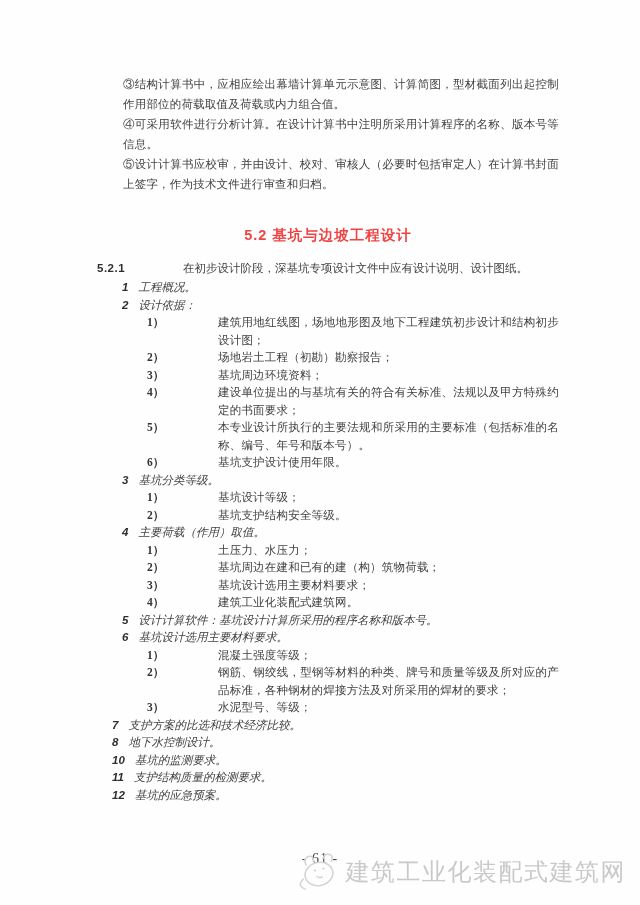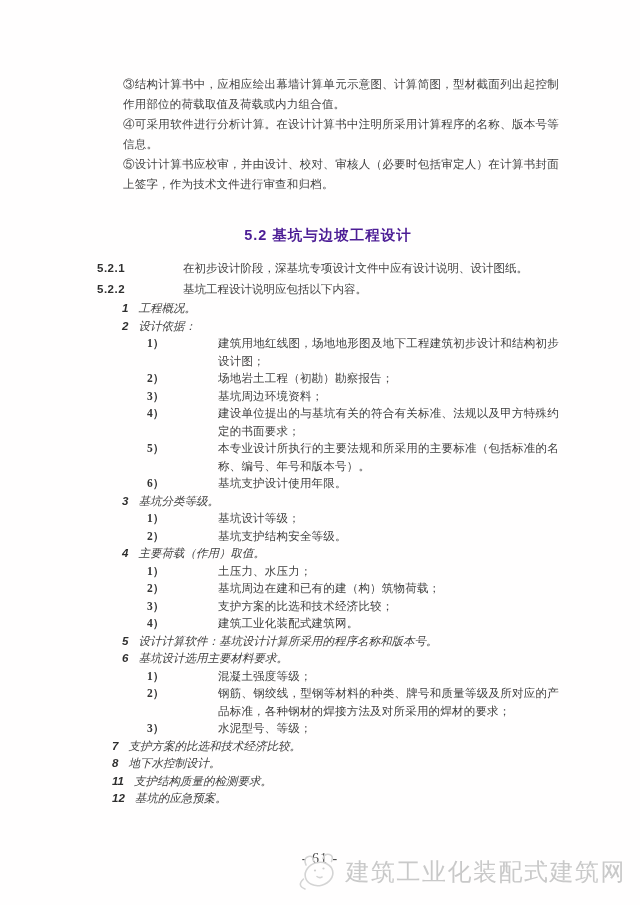--- a/index.html
+++ b/index.html
@@ -23,21 +23,21 @@
     text-align:justify;
     letter-spacing:0.2px;
   }
   
   .heading{
     margin:30px 0 12px 0;
     text-align:center;
     font-family:"Liberation Sans","DejaVu Sans",sans-serif;
     font-weight:bold;
     font-size:14.5px;
-    color:#4c1d95;
+    color:#ef4444;
     letter-spacing:1px;
     line-height:22px;
   }
   
   .clause{display:flex;line-height:21px;}
   .clause-num{
     flex:0 0 38px;
     font-family:"Liberation Sans","DejaVu Sans",sans-serif;
     font-weight:bold;color:#2e2e2e;letter-spacing:0.5px;
   }
@@ -81,24 +81,20 @@
     <p class="para">③结构计算书中，应相应绘出幕墙计算单元示意图、计算简图，型材截面列出起控制作用部位的荷载取值及荷载或内力组合值。</p>
     <p class="para">④可采用软件进行分析计算。在设计计算书中注明所采用计算程序的名称、版本号等信息。</p>
     <p class="para">⑤设计计算书应校审，并由设计、校对、审核人（必要时包括审定人）在计算书封面上签字，作为技术文件进行审查和归档。</p>
 
     <div class="heading">5.2 基坑与边坡工程设计</div>
 
     <div class="clause">
       <span class="clause-num">5.2.1</span>
       <span class="clause-text">在初步设计阶段，深基坑专项设计文件中应有设计说明、设计图纸。</span>
     </div>
-    <div class="clause">
-      <span class="clause-num">5.2.2</span>
-      <span class="clause-text">基坑工程设计说明应包括以下内容。</span>
-    </div>
 
     <div class="item"><span class="item-num">1</span><span>工程概况。</span></div>
 
     <div class="item"><span class="item-num">2</span><span>设计依据：</span></div>
     <div class="sub">
         <span class="sub-num">1）</span>
         <span class="sub-text">建筑用地红线图，场地地形图及地下工程建筑初步设计和结构初步设计图；</span>
       </div>
     <div class="sub">
         <span class="sub-num">2）</span>
@@ -135,21 +131,21 @@
     <div class="sub">
         <span class="sub-num">1）</span>
         <span class="sub-text">土压力、水压力；</span>
       </div>
     <div class="sub">
         <span class="sub-num">2）</span>
         <span class="sub-text">基坑周边在建和已有的建（构）筑物荷载；</span>
       </div>
     <div class="sub">
         <span class="sub-num">3）</span>
-        <span class="sub-text">支护方案的比选和技术经济比较；</span>
+        <span class="sub-text">基坑设计选用主要材料要求；</span>
       </div>
     <div class="sub">
         <span class="sub-num">4）</span>
         <span class="sub-text">建筑工业化装配式建筑网。</span>
       </div>
 
     <div class="item"><span class="item-num">5</span><span>设计计算软件：基坑设计计算所采用的程序名称和版本号。</span></div>
 
     <div class="item"><span class="item-num">6</span><span>基坑设计选用主要材料要求。</span></div>
     <div class="sub">
@@ -160,20 +156,21 @@
         <span class="sub-num">2）</span>
         <span class="sub-text">钢筋、钢绞线，型钢等材料的种类、牌号和质量等级及所对应的产品标准，各种钢材的焊接方法及对所采用的焊材的要求；</span>
       </div>
     <div class="sub">
         <span class="sub-num">3）</span>
         <span class="sub-text">水泥型号、等级；</span>
       </div>
 
     <div class="item tight"><span class="item-num">7</span><span>支护方案的比选和技术经济比较。</span></div>
     <div class="item tight"><span class="item-num">8</span><span>地下水控制设计。</span></div>
+    <div class="item tight"><span class="item-num">10</span><span>基坑的监测要求。</span></div>
     <div class="item tight"><span class="item-num">11</span><span>支护结构质量的检测要求。</span></div>
     <div class="item tight"><span class="item-num">12</span><span>基坑的应急预案。</span></div>
 
   </div>
 
   <div class="page-number">- 61 -</div>
 
   <div class="watermark">
     <span class="watermark-logo">
       <svg width="52" height="44" viewBox="0 0 52 44" fill="none" xmlns="http://www.w3.org/2000/svg">

